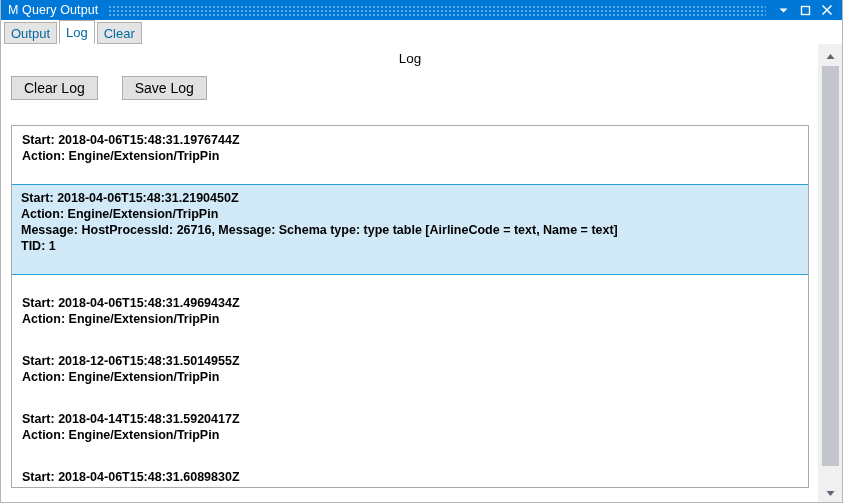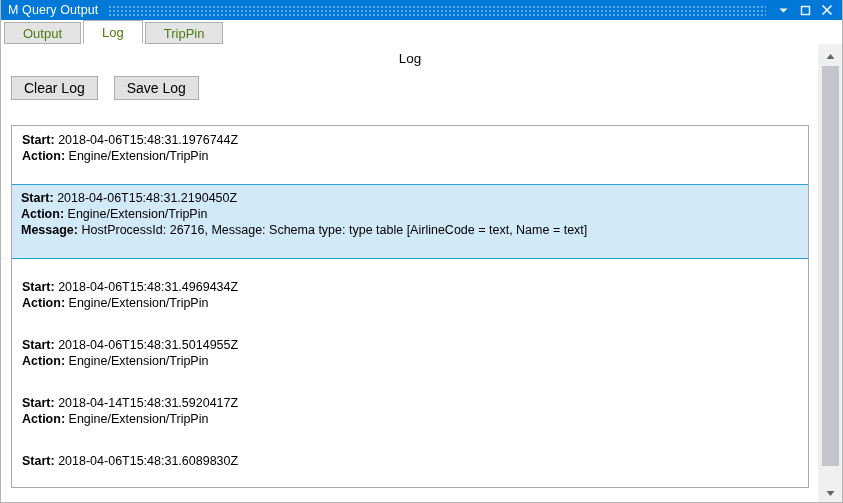--- a/index.html
+++ b/index.html
@@ -57,25 +57,25 @@
   
   .tabstrip {
     position: absolute; top: 20px; left: 0;
     width: 843px; height: 24px;
     background: #ffffff;
     display: flex; align-items: flex-end;
     padding-left: 3px;
   }
   .tab {
     height: 22px;
-    padding: 0 18px;
+    padding: 0 6px;
     margin-right: 2px;
     display: flex; align-items: center;
     font-size: 13px;
-    color: #4d7c0f;
+    color: #0369a1;
     background: #e4e4e4;
     border: 1px solid #b0b0b0;
     border-bottom: 1px solid #b0b0b0;
     position: relative;
     line-height: 1;
   }
   .tab.selected {
     background: #ffffff;
     border-bottom: 1px solid #ffffff;
     height: 24px;
@@ -112,21 +112,21 @@
   .tool-btn {
     height: 24px;
     min-width: 74px;
     padding: 0 12px;
     background: #e1e1e1;
     border: 1px solid #adadad;
     font-size: 14px;
     font-family: "Liberation Sans", sans-serif;
     color: #000000;
     cursor: default;
-    margin-right: 16px;
+    margin-right: 24px;
     display: flex; align-items: center; justify-content: center;
   }
 
   .log-panel {
     position: absolute;
     top: 81px; left: 10px;
     width: 798px; height: 363px;
     background: #ffffff;
     border: 1px solid #aaaaaa;
     overflow: hidden;
@@ -139,21 +139,21 @@
     line-height: 16px;
   }
   .log-entry.selected {
     background: #d2eaf8;
     border: 1px solid #2a9fd6;
     margin: 0 -1px;
     padding: 5px 0 20px 9px;
   }
   .log-line { white-space: nowrap; }
   .log-key { font-weight: bold; margin-top: 12px; }
-  .log-val { font-weight: normal; }
+  .log-val { font-weight: bold; }
   .spacer { height: 14px; }
 
   
   .scrollbar {
     position: absolute;
     top: 44px; right: 0;
     width: 25px; height: 459px;
     background: #f0f0f0;
     border-left: 1px solid #ffffff;
   }
@@ -211,21 +211,21 @@
   </div>
 
   <div class="tabstrip">
     <div class="tab">
       <span>Output</span>
     </div>
     <div class="tab selected">
       <span>Log</span>
     </div>
     <div class="tab">
-      <span>TripPin</span>
+      <span>Clear</span>
     </div>
   </div>
 
   <div class="content">
 
     <div class="page-title">Log</div>
 
     <div class="toolbar">
       <button class="tool-btn">Clear Log</button>
       <button class="tool-btn">Save Log</button>
@@ -252,41 +252,45 @@
           <span class="log-val">2018-04-06T15:48:31.2190450Z</span>
         </div>
         <div class="log-line">
           <span class="log-key">Action:</span>
           <span class="log-val">Engine/Extension/TripPin</span>
         </div>
         <div class="log-line">
           <span class="log-key">Message:</span>
           <span class="log-val">HostProcessId: 26716, Message: Schema type: type table [AirlineCode = text, Name = text]</span>
         </div>
+        <div class="log-line">
+          <span class="log-key">TID:</span>
+          <span class="log-val">1</span>
+        </div>
       </div>
 
       <div class="spacer"></div>
 
       <div class="log-entry">
         <div class="log-line">
           <span class="log-key">Start:</span>
           <span class="log-val">2018-04-06T15:48:31.4969434Z</span>
         </div>
         <div class="log-line">
           <span class="log-key">Action:</span>
           <span class="log-val">Engine/Extension/TripPin</span>
         </div>
       </div>
 
       <div class="spacer"></div>
 
       <div class="log-entry">
         <div class="log-line">
           <span class="log-key">Start:</span>
-          <span class="log-val">2018-04-06T15:48:31.5014955Z</span>
+          <span class="log-val">2018-12-06T15:48:31.5014955Z</span>
         </div>
         <div class="log-line">
           <span class="log-key">Action:</span>
           <span class="log-val">Engine/Extension/TripPin</span>
         </div>
       </div>
 
       <div class="spacer"></div>
 
       <div class="log-entry">

